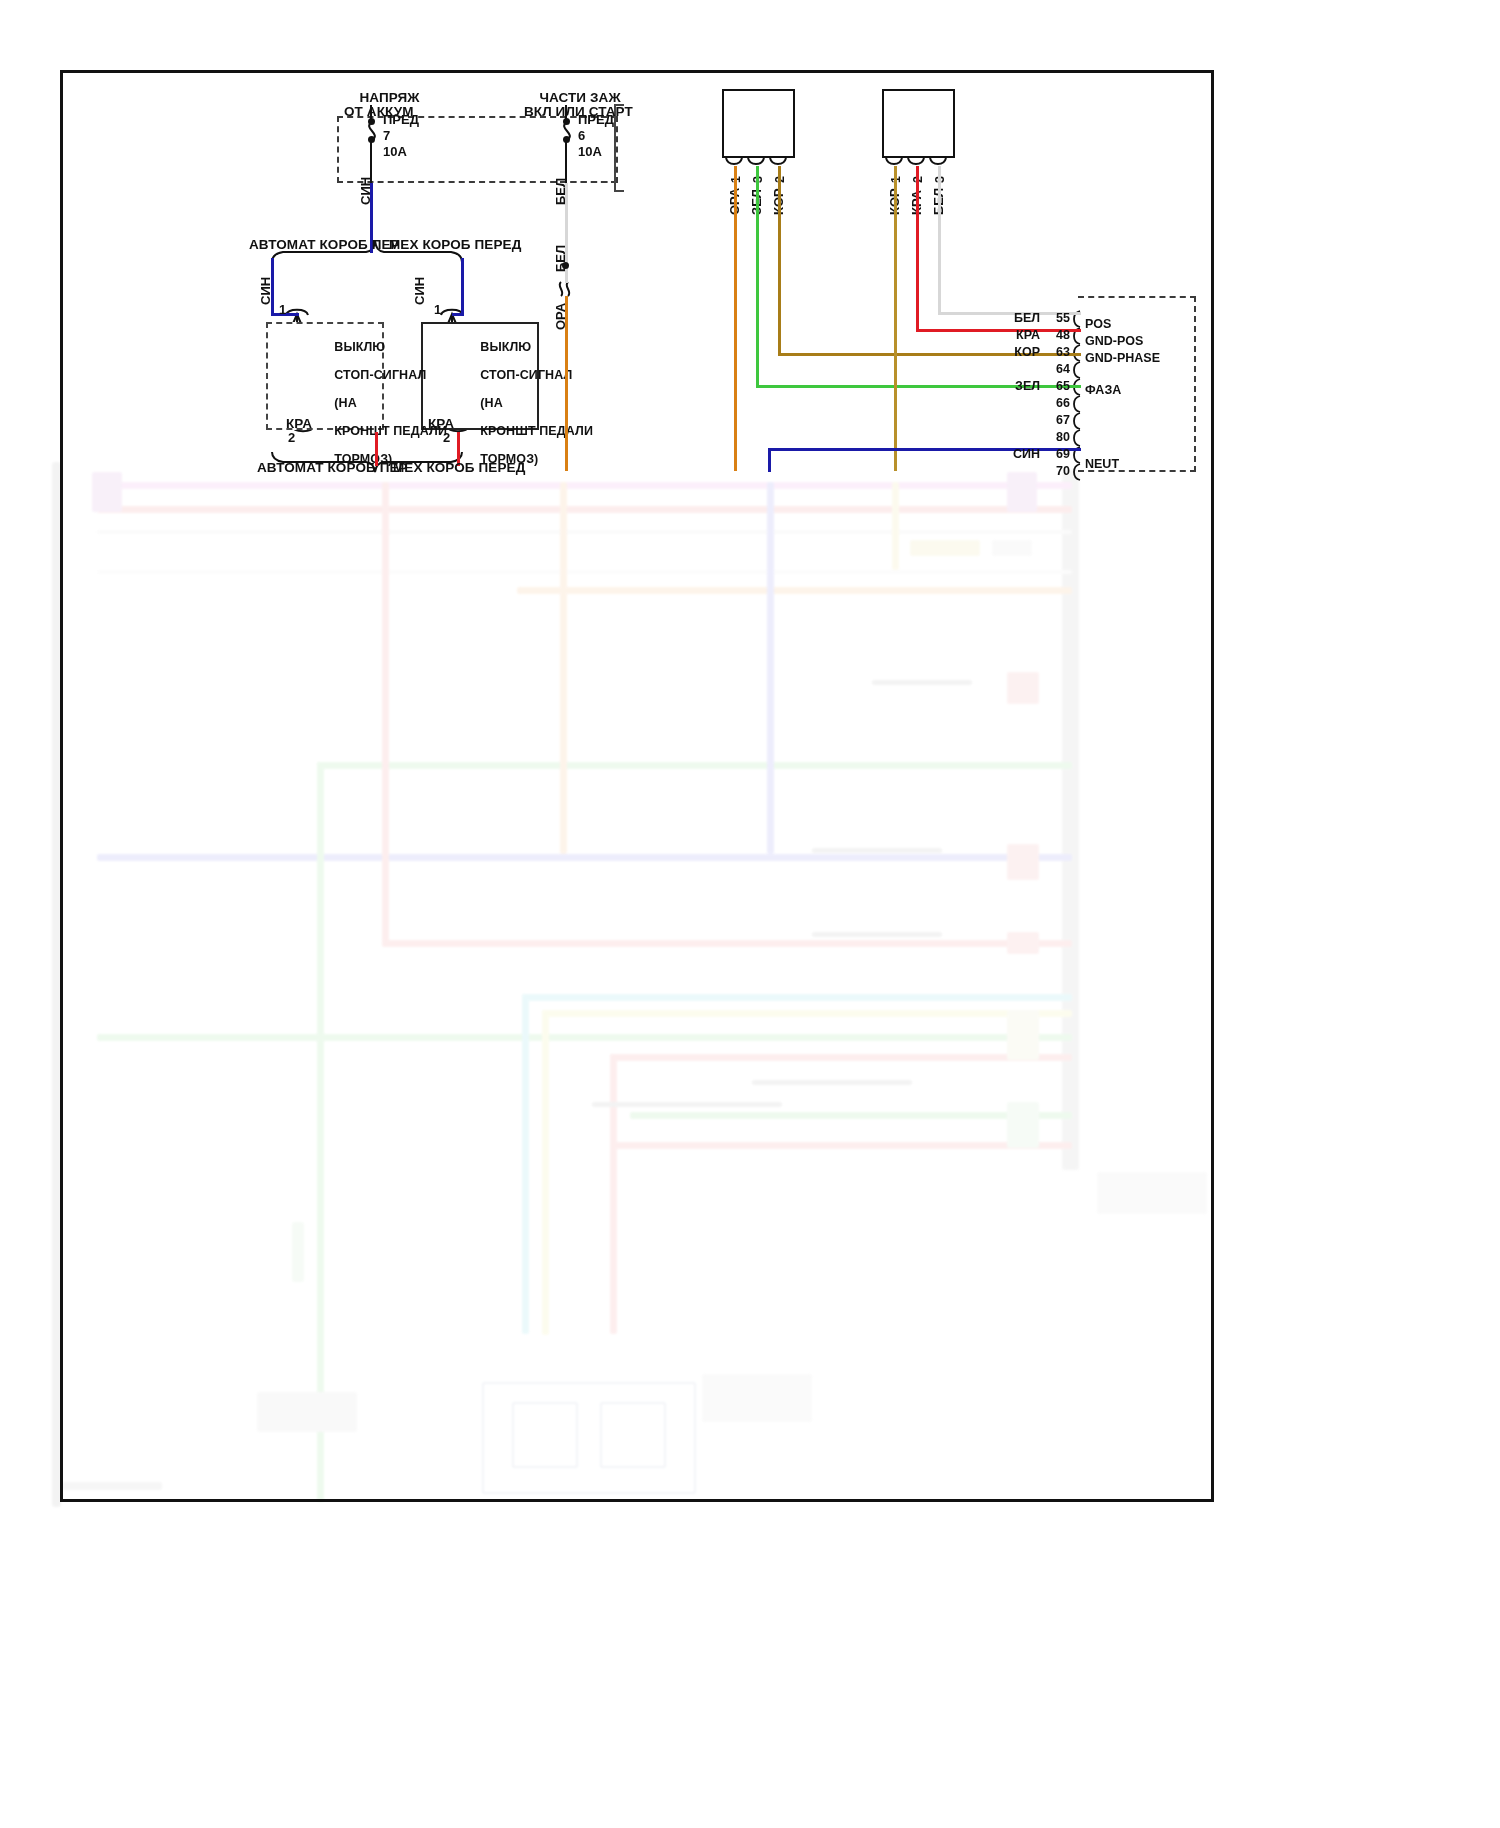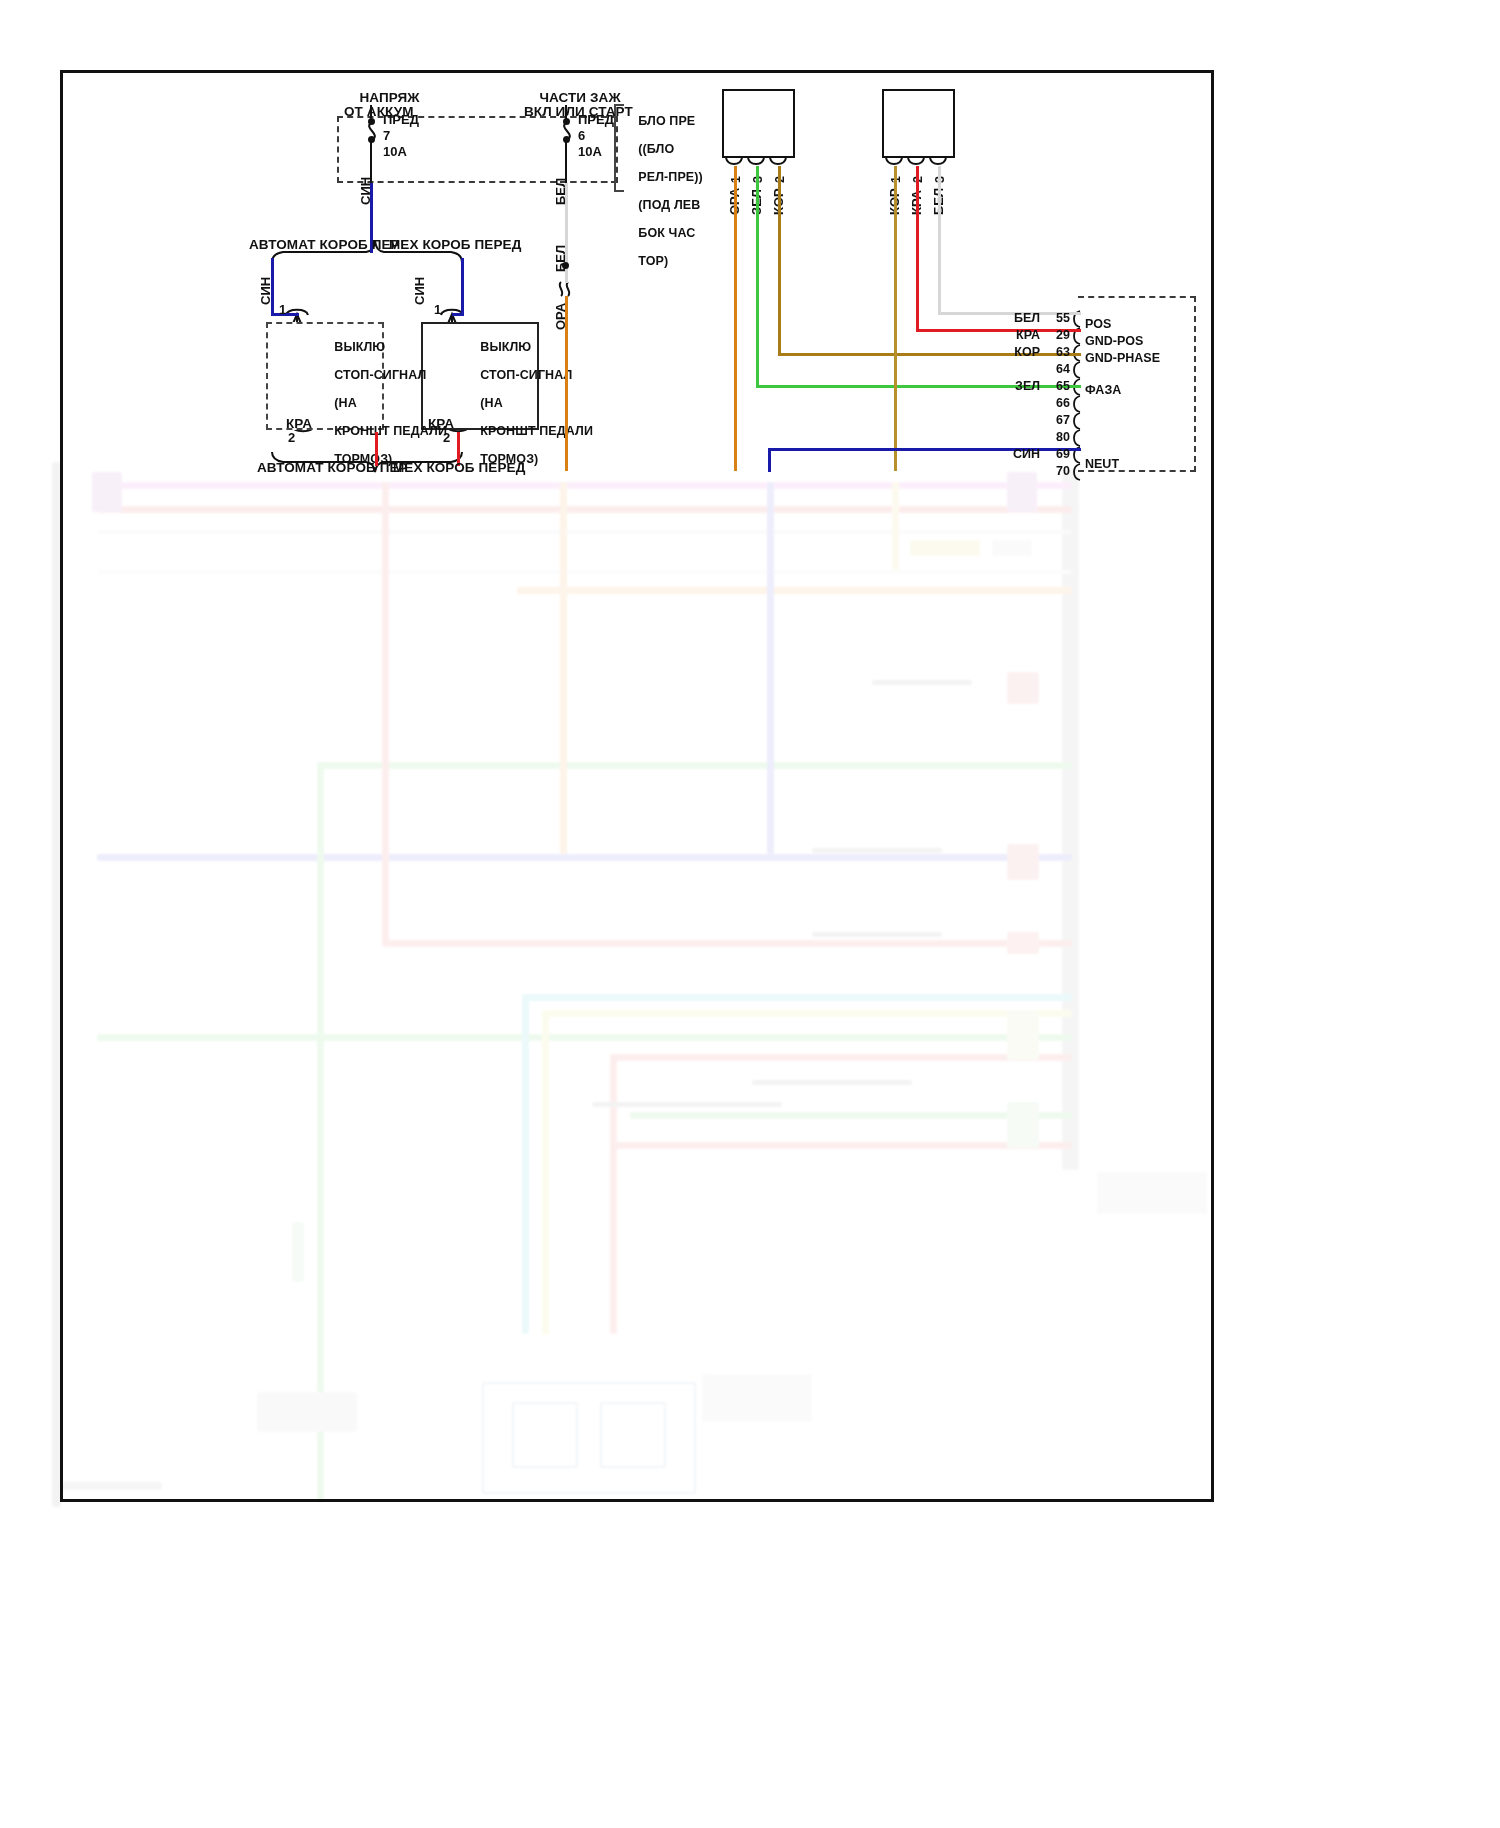--- a/index.html
+++ b/index.html
@@ -210,28 +210,20 @@
   <div class="num" style="left:383px;top:112px;">ПРЕД</div>
   <div class="num" style="left:383px;top:128px;">7</div>
   <div class="num" style="left:383px;top:144px;">10A</div>
 
   <div class="dot" style="left:563px;top:118px;"></div>
   <div class="dot" style="left:563px;top:136px;"></div>
   <div class="num" style="left:578px;top:112px;">ПРЕД</div>
   <div class="num" style="left:578px;top:128px;">6</div>
   <div class="num" style="left:578px;top:144px;">10A</div>
 
-  <div class="txt sm" style="left:624px;top:100px;">
-    <span>БЛО ПРЕ</span><br>
-    <span>((БЛО</span><br>
-    <span>РЕЛ-ПРЕ))</span><br>
-    <span>(ПОД ЛЕВ</span><br>
-    <span>БОК ЧАС</span><br>
-    <span>ТОР)</span>
-  </div>
 
   <div class="w wv c-black" style="left:370px;top:105px;height:16px;width:2px;"></div>
   <div class="w wv c-black" style="left:370px;top:139px;height:44px;width:2px;"></div>
   <div class="w wv c-black" style="left:565px;top:105px;height:16px;width:2px;"></div>
   <div class="w wv c-black" style="left:565px;top:139px;height:44px;width:2px;"></div>
 
   <div class="w wv c-blue" style="left:370px;top:183px;height:70px;"></div>
   <div class="vtxt" style="left:358px;top:205px;">СИН</div>
 
   <div class="w wv c-blue" style="left:271px;top:258px;height:58px;"></div>
@@ -324,21 +316,21 @@
 
   <div id="ecu"></div>
 
   <div class="wirelbl" style="left:1000px;top:311px;">БЕЛ</div>
   <div class="wirelbl" style="left:1000px;top:328px;">КРА</div>
   <div class="wirelbl" style="left:1000px;top:345px;">КОР</div>
   <div class="wirelbl" style="left:1000px;top:379px;">ЗЕЛ</div>
   <div class="wirelbl" style="left:1000px;top:447px;">СИН</div>
 
   <div class="pinno" style="left:1048px;top:311px;">55</div>
-  <div class="pinno" style="left:1048px;top:328px;">29</div>
+  <div class="pinno" style="left:1048px;top:328px;">48</div>
   <div class="pinno" style="left:1048px;top:345px;">63</div>
   <div class="pinno" style="left:1048px;top:362px;">64</div>
   <div class="pinno" style="left:1048px;top:379px;">65</div>
   <div class="pinno" style="left:1048px;top:396px;">66</div>
   <div class="pinno" style="left:1048px;top:413px;">67</div>
   <div class="pinno" style="left:1048px;top:430px;">80</div>
   <div class="pinno" style="left:1048px;top:447px;">69</div>
   <div class="pinno" style="left:1048px;top:464px;">70</div>
 
   <div class="pinlbl" style="left:1085px;top:317px;">POS</div>

